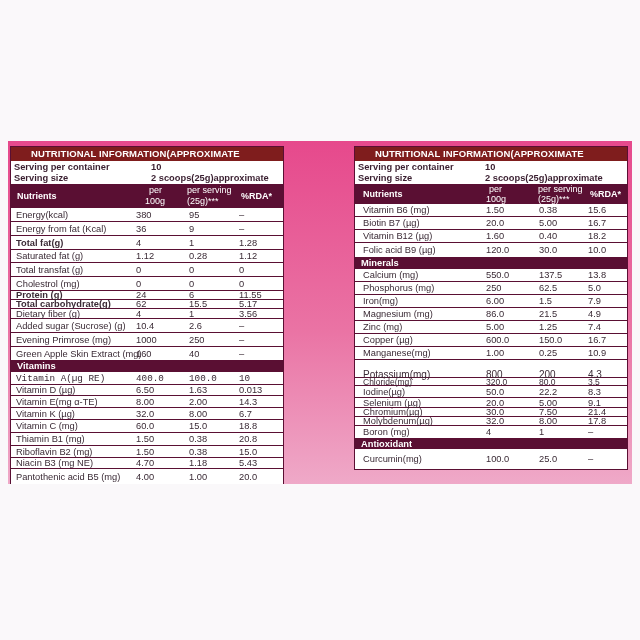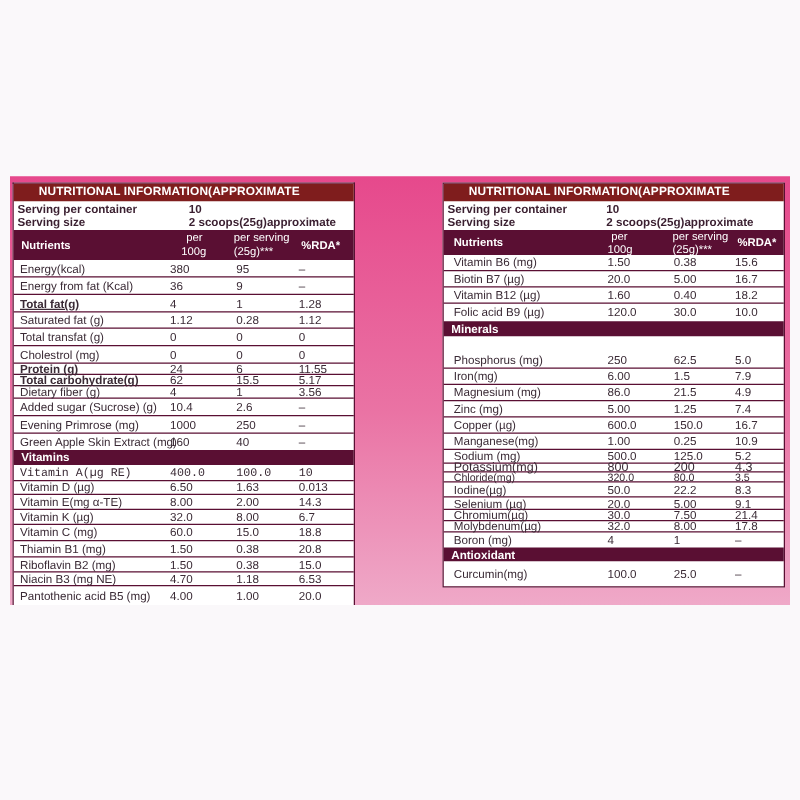--- a/index.html
+++ b/index.html
@@ -30,21 +30,21 @@
   }
   .serving span { position:absolute; }
   .col-header {
     position:absolute; left:0; right:0; background:#5a0f33; color:#fff; font-weight:bold; font-size:9px;
   }
   .col-header span { position:absolute; }
   .section {
     position:absolute; left:0; right:0; background:#5a0f33; color:#fff; font-weight:bold; font-size:9.3px;
   }
   .section span { position:absolute; left:6px; top:50%; transform:translateY(-50%); }
-  .bold { font-weight:bold;text-decoration:underline; }
+  .bold { font-weight:bold; }
   .c0 { left:5px; } .c1 { left:125px; } .c2 { left:178px; } .c3 { left:228px; }
   .r0 { left:8px; } .r1 { left:131px; } .r2 { left:184px; } .r3 { left:233px; }
 </style>
 </head>
 <body>
 
 <div class="panel"></div>
 
 <div class="table" id="left-table">
   <div class="title-bar">NUTRITIONAL INFORMATION(APPROXIMATE VALUES)</div>
@@ -179,21 +179,21 @@
   <div class="row" style="top:299px;height:12px;padding-left:11px;">
       <span class="c0">Riboflavin B2 (mg)</span>
       <span class="c1">1.50</span>
       <span class="c2">0.38</span>
       <span class="c3">15.0</span>
     </div>
   <div class="row" style="top:311px;height:11px;">
       <span class="c0">Niacin B3 (mg NE)</span>
       <span class="c1">4.70</span>
       <span class="c2">1.18</span>
-      <span class="c3">6.53</span>
+      <span class="c3">5.43</span>
     </div>
   <div class="row" style="top:322px;height:16px;border-bottom:none;">
       <span class="c0">Pantothenic acid B5 (mg)</span>
       <span class="c1">4.00</span>
       <span class="c2">1.00</span>
       <span class="c3">20.0</span>
     </div>
 </div>
 
 <div class="table" id="right-table">
@@ -235,20 +235,26 @@
       <span class="r0">Folic acid B9 (µg)</span>
       <span class="r1">120.0</span>
       <span class="r2">30.0</span>
       <span class="r3">10.0</span>
     </div>
 
   <div class="section" style="top:110px;height:12px;">
       <span>Minerals</span>
     </div>
 
+  <div class="row" style="top:122px;height:13px;">
+      <span class="r0">Calcium (mg)</span>
+      <span class="r1">550.0</span>
+      <span class="r2">137.5</span>
+      <span class="r3">13.8</span>
+    </div>
   <div class="row" style="top:135px;height:13px;">
       <span class="r0">Phosphorus (mg)</span>
       <span class="r1">250</span>
       <span class="r2">62.5</span>
       <span class="r3">5.0</span>
     </div>
   <div class="row" style="top:148px;height:13px;">
       <span class="r0">Iron(mg)</span>
       <span class="r1">6.00</span>
       <span class="r2">1.5</span>
@@ -271,26 +277,20 @@
       <span class="r1">600.0</span>
       <span class="r2">150.0</span>
       <span class="r3">16.7</span>
     </div>
   <div class="row" style="top:200px;height:13px;">
       <span class="r0">Manganese(mg)</span>
       <span class="r1">1.00</span>
       <span class="r2">0.25</span>
       <span class="r3">10.9</span>
     </div>
-  <div class="row" style="top:213px;height:11px;">
-      <span class="r0">Sodium (mg)</span>
-      <span class="r1">500.0</span>
-      <span class="r2">125.0</span>
-      <span class="r3">5.2</span>
-    </div>
   <div class="row" style="top:224px;height:7px;font-size:10px;">
       <span class="r0">Potassium(mg)</span>
       <span class="r1">800</span>
       <span class="r2">200</span>
       <span class="r3">4.3</span>
     </div>
   <div class="row" style="top:231px;height:8px;font-size:8.5px;">
       <span class="r0">Chloride(mg)</span>
       <span class="r1">320.0</span>
       <span class="r2">80.0</span>

